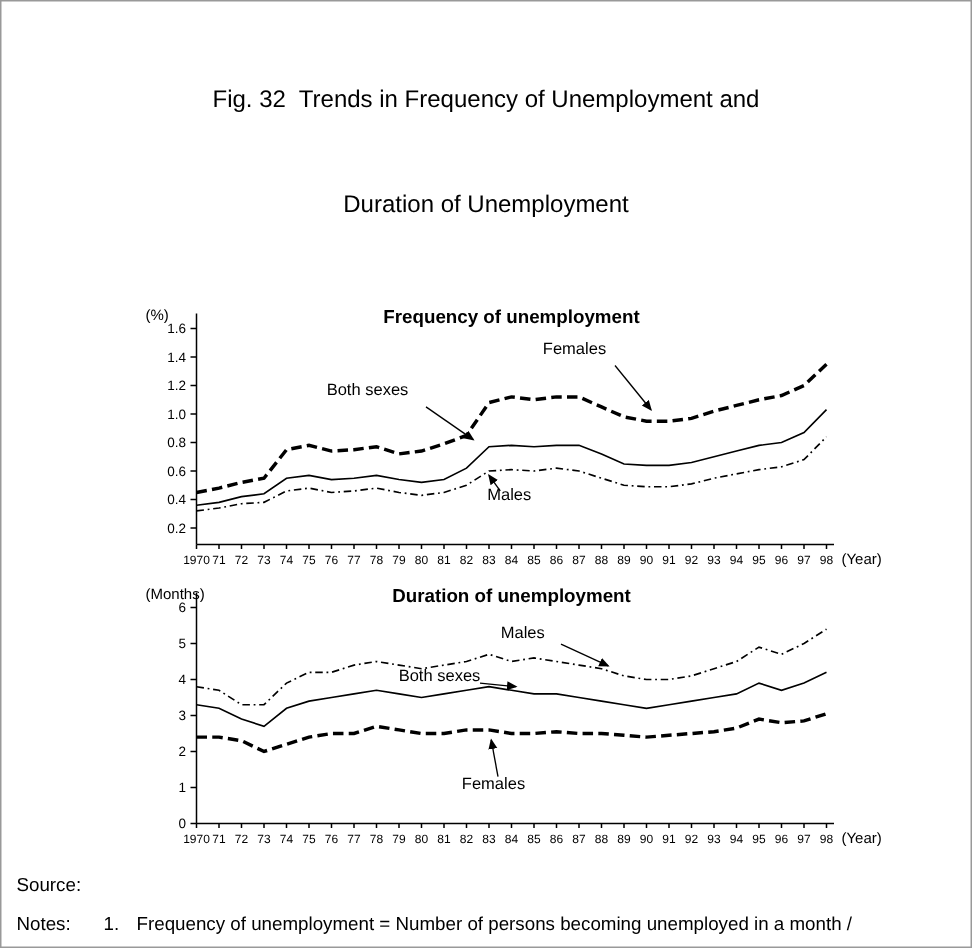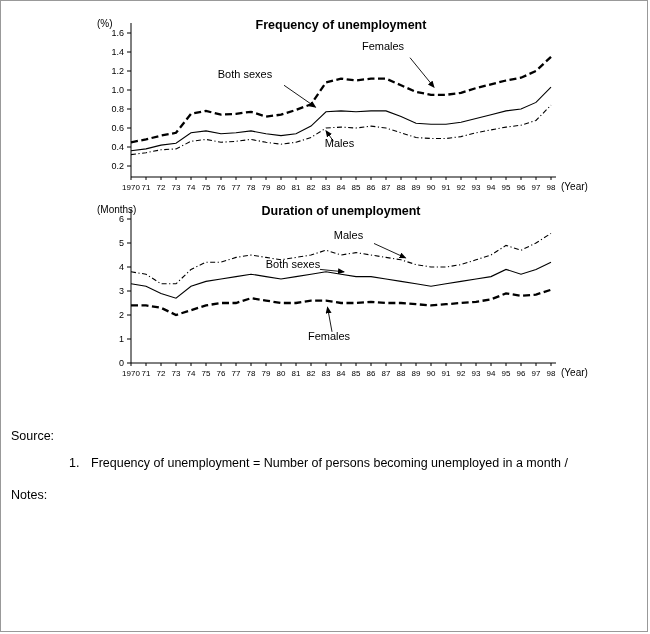--- a/index.html
+++ b/index.html
@@ -17,33 +17,37 @@
   .xl{font-size:8px;text-anchor:middle;}
   .ann{font-size:11px;text-anchor:middle;}
   .ax{stroke:#000;stroke-width:1;}
   .ln{fill:none;stroke:#000;}
   .s-bold-dashed{stroke-width:2.3;stroke-dasharray:7 3.5;}
   .s-solid{stroke-width:1.1;}
   .s-dashdot{stroke-width:1.1;stroke-dasharray:5 2.5 1.2 2.5;}
   .arrow{stroke:#000;stroke-width:0.9;fill:none;}
   .footer{margin:14px 10px 0 10px;font-size:12.5px;line-height:1.5;}
   .row{display:flex;margin-bottom:8px;}
-  .rlabel{width:58px;flex:none;margin-top:32px;}
+  .rlabel{width:58px;flex:none;}
   .rbody{width:527px;}
   .it{font-style:italic;}
   .nitem{display:flex;}
   .nnum{width:22px;flex:none;}
   .nbody{width:505px;}
   .nline{white-space:nowrap;}
 </style>
 </head>
 <body>
 
 <div id="figure">
 
+  <div class="fig-title">
+    <div>Fig. 32  Trends in Frequency of Unemployment and</div>
+    <div>Duration of Unemployment</div>
+  </div>
 
   <svg class="chart" width="552" height="178" viewBox="0 0 552 178">
       <defs>
         <marker id="ah0" markerWidth="9" markerHeight="8" refX="6" refY="3" orient="auto" markerUnits="userSpaceOnUse">
           <path d="M0,0 L7,3 L0,6 z" fill="#000"></path>
         </marker>
       </defs>
       <text x="260" y="12" class="ctitle">Frequency of unemployment</text>
       <text x="16" y="10" class="unit">(%)</text>
       <text x="480" y="173" class="unit">(Year)</text>

